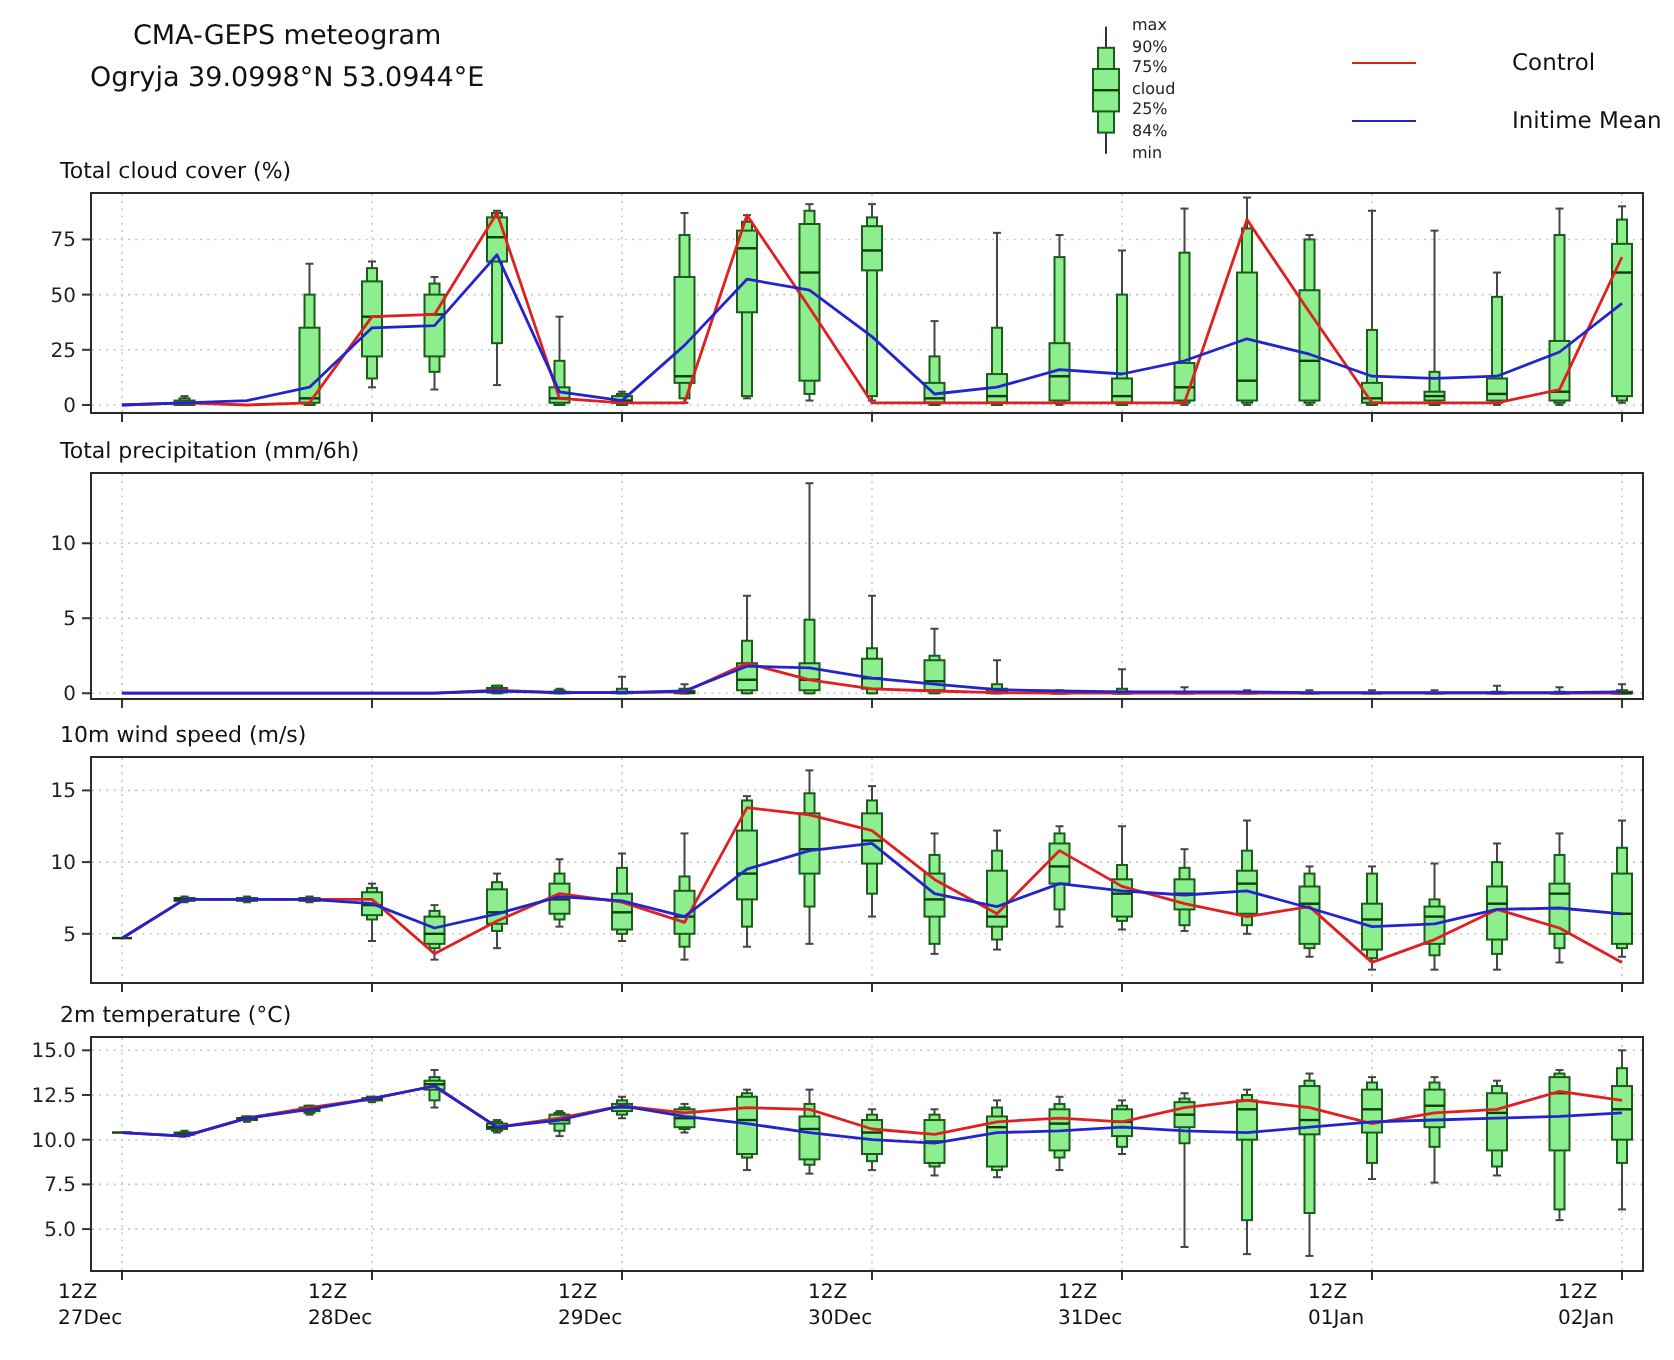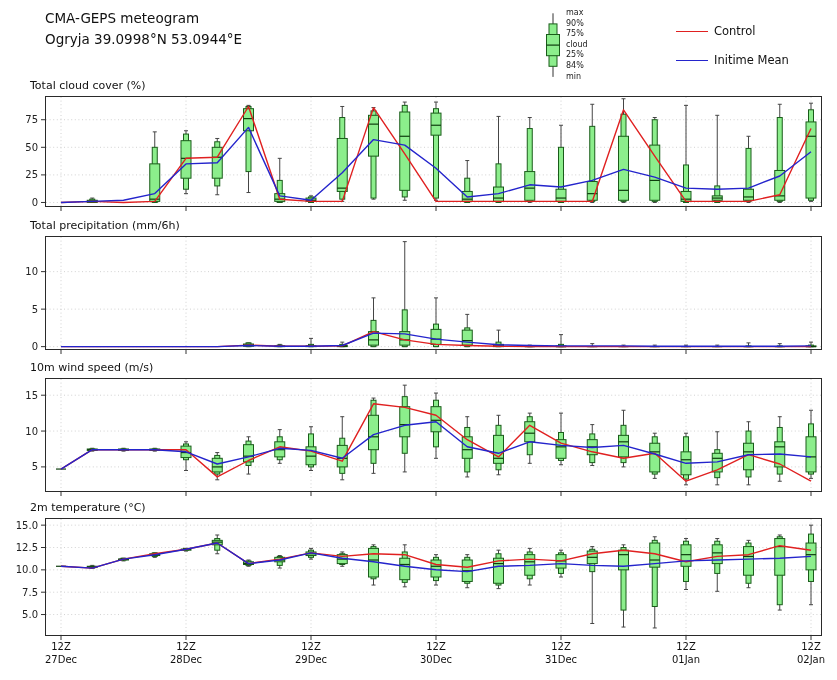--- a/index.html
+++ b/index.html
@@ -1,39 +1,39 @@
 <!DOCTYPE html>
 <html><head>
 <meta charset="utf-8">
 <style>
   html,body{margin:0;padding:0;background:#fff;}
   #screen{position:relative;width:837px;height:680px;background:#fff;
           font-family:"DejaVu Sans",sans-serif;color:#111;overflow:hidden;}
-  .header{position:absolute;left:45px;top:8px;font-size:13.5px;line-height:21px;color:#111;}
+  .header{position:absolute;left:45px;top:8px;font-size:13.5px;line-height:21px;color:#111;text-align:center;}
   .ptitle{position:absolute;left:30px;font-size:11px;color:#111;text-align:center;}
   #title0{top:79px}#title1{top:219px}#title2{top:361px}#title3{top:501px}
   .panel{position:absolute;left:0;width:837px;}
   #panel0{top:96px;height:120px}#panel1{top:236px;height:123px}
   #panel2{top:378px;height:123px}#panel3{top:518px;height:127px}
   .grid{stroke:#c6c6c6;stroke-width:0.8;stroke-dasharray:1,2.6;fill:none}
   .tick{stroke:#333;stroke-width:1}
   .whisker{stroke:#454545;stroke-width:1}
   .box{fill:#8cee8c;stroke:#1a5c1a;stroke-width:1}
   .median{stroke:#0e3d0e;stroke-width:1.2}
   .frame{fill:none;stroke:#2a2a2a;stroke-width:1}
   .ylab{font-size:10px;fill:#222;font-family:"DejaVu Sans",sans-serif}
   .series{fill:none;stroke-width:1.4;stroke-linejoin:round}
   #legend-glyph{position:absolute;left:543px;top:9px;}
   #legend-labels{position:absolute;left:566px;top:8px;font-size:8px;line-height:10.6px;color:#222;}
-  .line-entry-label{position:absolute;font-size:11.5px;color:#111;}
+  .line-entry-label{position:absolute;font-size:11.5px;color:#111;margin-left:42px;}
   .swatch{position:absolute;width:32px;height:0;border-top:1.6px solid #000;}
   #ctrl-swatch{left:676px;top:31px}#ens-swatch{left:676px;top:60px}
   #ctrl-label{left:714px;top:24px}#ens-label{left:714px;top:53px}
   #xlabels{position:absolute;left:0;top:641px;width:837px;height:32px;}
-  .xlab{position:absolute;width:64px;text-align:center;font-size:10px;line-height:12.5px;color:#111;}
+  .xlab{position:absolute;width:64px;text-align:left;font-size:10px;line-height:12.5px;color:#111;}
 </style>
 </head>
 <body>
 
 <div id="screen">
 
   <div class="header">
     <div>CMA-GEPS meteogram</div>
     <div>Ogryja 39.0998°N 53.0944°E</div>
   </div>

